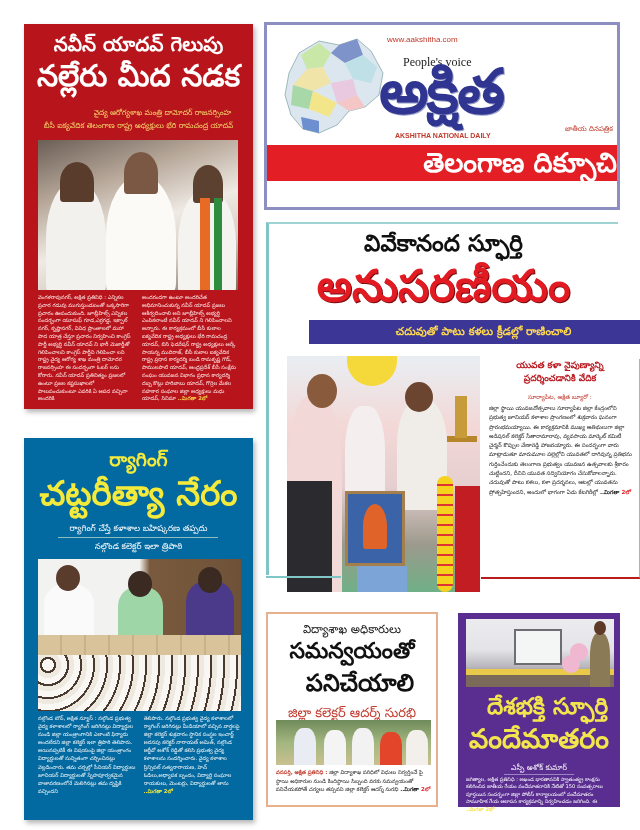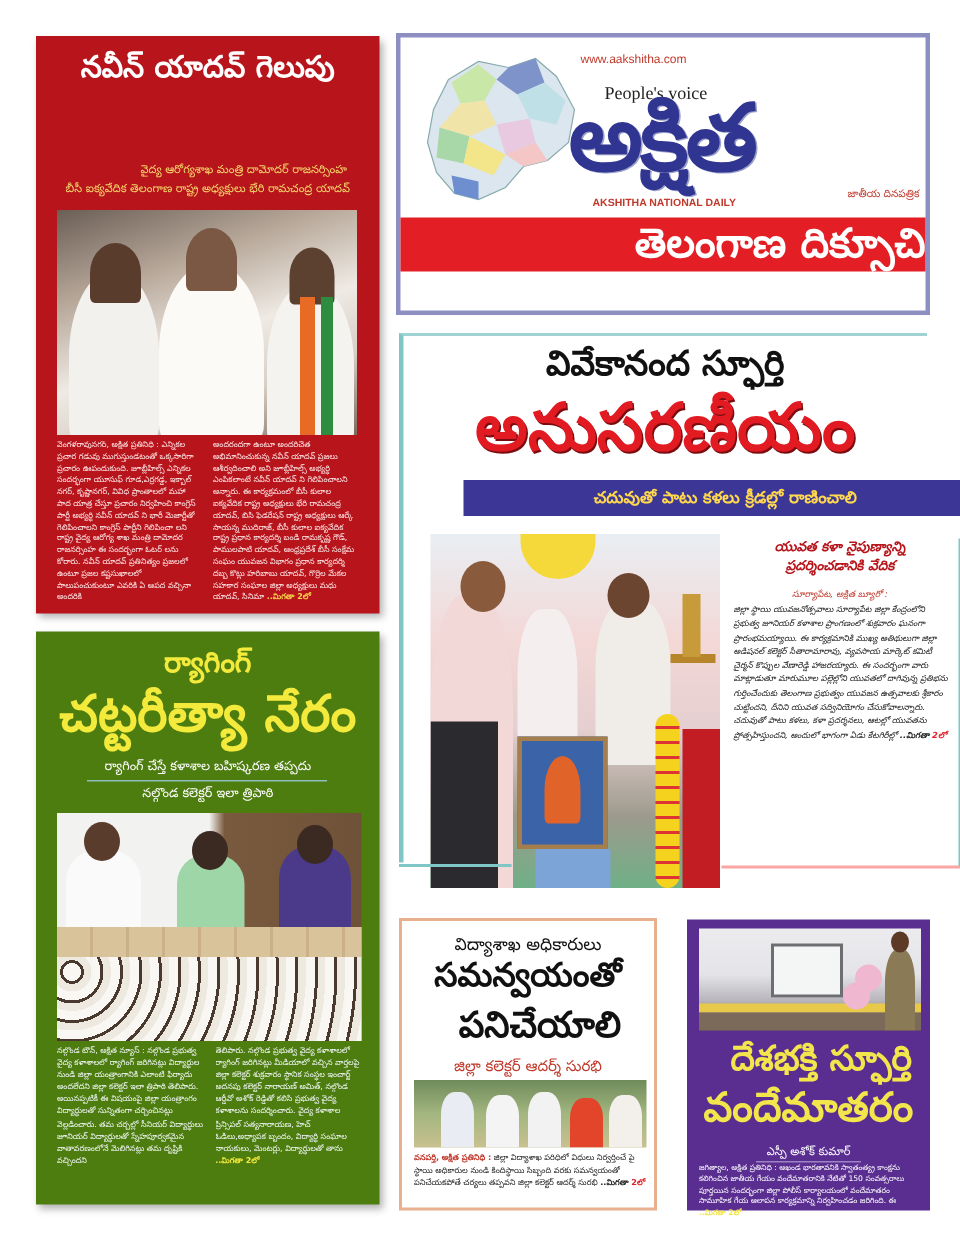--- a/index.html
+++ b/index.html
@@ -30,66 +30,67 @@
   .mast .band { position: absolute; left: 0; top: 120px; width: 100%; height: 36px; background: #e31e24; color: #fff; font-size: 27px; font-weight: bold; text-align: right; line-height: 36px; }
   .mast .dateline { position: absolute; left: 0; top: 160px; width: 100%; text-align: center; font-size: 12px; color: #2f3590; font-weight: bold; }
   .mast .dateline span.sep { color: #999; padding: 0 4px; font-weight: normal; }
 
   
   .viv { left: 266px; top: 222px; width: 352px; height: 353px; border-left: 3px solid #80c6c6; border-top: 2px solid #9fd3d3; }
   .viv .kicker { position: absolute; left: 0; top: 6px; width: 100%; text-align: center; font-size: 23px; font-weight: bold; color: #111; }
   .viv .headline { position: absolute; left: 0; top: 36px; width: 100%; text-align: center; font-size: 44px; font-weight: bold; color: #e21b22; text-shadow: 1px 1px 0 #7a0c10; }
   .viv .strap { position: absolute; left: 0; top: 96px; width: 100%; height: 24px; background: #3c3697; color: #ffd84d; font-size: 11px; text-align: center; line-height: 24px; font-weight: bold; margin-left: 40px; }
   .viv .photo { position: absolute; left: 18px; top: 132px; width: 193px; height: 236px; background: linear-gradient(180deg,#e9eef3 0%,#f3d8d6 30%,#e6cfd0 55%,#9c9a8c 80%,#6fb087 100%); overflow: hidden; }
-  .viv .right { position: absolute; left: 212px; top: 135px; width: 160px; height: 220px; border-right: 2px solid #80c6c6; border-bottom: 2px solid #fca5a5; font-style: italic; }
+  .viv .right { position: absolute; left: 212px; top: 135px; width: 160px; height: 220px; border-right: 2px solid #80c6c6; border-bottom: 2px solid #b91c1c; }
   .viv .right .h1 { text-align: center; color: #b8141b; font-size: 9px; font-weight: bold; line-height: 13px; }
   .viv .right .dl { text-align: center; color: #c0392b; font-size: 6px; margin-top: 8px; }
   .viv .right .txt { font-size: 5.6px; line-height: 9.3px; color: #222; padding: 2px 4px 0 8px; }
   .viv .right .more2 { color: #e31e24; font-weight: bold; }
   .viv .divline { position: absolute; left: -3px; top: 352px; width: 75px; border-top: 2px solid #80c6c6; }
 
   
-  .teal { left: 24px; top: 421px; width: 229px; height: 382px; background: #4d7c0f; box-shadow: 2px 3px 5px rgba(0,0,0,0.3); }
+  .teal { left: 24px; top: 438px; width: 229px; height: 382px; background: #0369a1; box-shadow: 2px 3px 5px rgba(0,0,0,0.3); }
   .teal .kicker { position: absolute; left: 0; top: 10px; width: 100%; text-align: center; color: #f3ea3c; font-size: 19px; font-weight: bold; }
   .teal .headline { position: absolute; left: 0; top: 35px; width: 100%; text-align: center; color: #f3ea3c; font-size: 34px; font-weight: bold; }
   .teal .sub1 { position: absolute; left: 0; top: 85px; width: 100%; text-align: center; color: #fff; font-size: 8.5px; }
   .teal .rule { position: absolute; left: 34px; top: 99px; width: 160px; border-top: 1px solid #8fbcbe; }
   .teal .sub2 { position: absolute; left: 0; top: 103px; width: 100%; text-align: center; color: #fff; font-size: 8.5px; }
   .teal .photo1 { position: absolute; left: 14px; top: 121px; width: 203px; height: 76px; background: linear-gradient(90deg,#f2f2f0 0%,#f2f2f0 50%,#7a5a3e 55%,#6e5238 100%); overflow: hidden; }
   .teal .photo2 { position: absolute; left: 14px; top: 197px; width: 203px; height: 76px; background: repeating-linear-gradient(90deg,#d9c39a 0 22px,#cbb187 22px 24px), linear-gradient(#cfb88f,#f0ebe2); overflow: hidden; }
   .teal .body { position: absolute; left: 14px; top: 276px; width: 203px; height: 100px; display: flex; gap: 8px; color: #f2f8f8; font-size: 5.3px; line-height: 8.1px; }
   .teal .col { flex: 1; overflow: hidden; }
   .teal .more { color: #f3ea3c; }
 
   
   .edu { left: 266px; top: 612px; width: 172px; height: 195px; border: 2px solid #e8b08f; background: #fff; }
   .edu .kicker { position: absolute; left: 0; top: 8px; width: 100%; text-align: center; font-size: 11.5px; color: #111; }
   .edu .h1 { position: absolute; left: 0; top: 24px; width: 100%; text-align: center; font-size: 22px; font-weight: bold; color: #111; }
   .edu .h2 { position: absolute; left: 0; top: 55px; width: 100%; text-align: center; font-size: 24px; font-weight: bold; color: #111; padding-left: 16px; }
-  .edu .by { position: absolute; left: 0; top: 91px; width: 100%; text-align: center; font-size: 10px; color: #c0392b; }
+  .edu .by { position: absolute; left: 0; top: 91px; width: 100%; text-align: center; font-size: 13px; color: #c0392b; }
   .edu .photo { position: absolute; left: 8px; top: 106px; width: 155px; height: 45px; background: linear-gradient(180deg,#6f8b5a 0%,#a3b680 50%,#c9c18f 100%); overflow: hidden; }
   .edu .body { position: absolute; left: 8px; top: 154px; width: 155px; font-size: 5.4px; line-height: 8.6px; color: #222; }
   .edu .dl { color: #c0392b; font-weight: bold; }
   .edu .more2 { color: #e31e24; font-weight: bold; }
 
   
   .vm { left: 458px; top: 613px; width: 162px; height: 194px; background: #5a2d91; }
   .vm .photo { position: absolute; left: 8px; top: 6px; width: 148px; height: 68px; background: linear-gradient(180deg,#ececef 0%,#e4e4e8 45%,#b9b7bd 70%,#6d5f52 100%); overflow: hidden; }
   .vm .h1 { position: absolute; left: 0; top: 80px; width: 100%; text-align: center; font-size: 23px; font-weight: bold; color: #f3e64c; padding-left: 17px; }
   .vm .h2 { position: absolute; left: 0; top: 110px; width: 100%; text-align: center; font-size: 27px; font-weight: bold; color: #f3e64c; }
   .vm .by { position: absolute; left: 0; top: 150px; width: 100%; text-align: center; font-size: 7.5px; color: #fff; }
   .vm .rule { position: absolute; left: 46px; top: 161px; width: 70px; border-top: 1px solid #9b83c4; }
   .vm .body { position: absolute; left: 8px; top: 163px; width: 148px; font-size: 5.1px; line-height: 7.4px; color: #fff; }
   .vm .more { color: #f3e64c; }
 </style>
 </head>
 <body>
 
 <div class="abs red-box">
   <div class="kicker">నవీన్ యాదవ్ గెలుపు</div>
+  <div class="headline">నల్లేరు మీద నడక</div>
   <div class="sub1">వైద్య ఆరోగ్యశాఖ మంత్రి దామోదర్ రాజనర్సింహ</div>
   <div class="sub2">బీసీ ఐక్యవేదిక తెలంగాణ రాష్ట్ర అధ్యక్షులు భేరి రామచంద్ర యాదవ్</div>
   <div class="photo">
     <div class="p" style="left:8px;top:40px;width:60px;height:115px;background:#f2f1ee;"></div>
     <div class="p" style="left:22px;top:22px;width:34px;height:40px;background:#5a3c2c;"></div>
     <div class="p" style="left:68px;top:35px;width:70px;height:120px;background:#fbfaf7;"></div>
     <div class="p" style="left:86px;top:12px;width:34px;height:42px;background:#7a5844;"></div>
     <div class="p" style="left:140px;top:48px;width:58px;height:110px;background:#f4f3f0;"></div>
     <div class="p" style="left:155px;top:25px;width:30px;height:38px;background:#5c4030;"></div>
     <div style="position:absolute;left:162px;top:58px;width:10px;height:92px;background:#e86b25;"></div>

